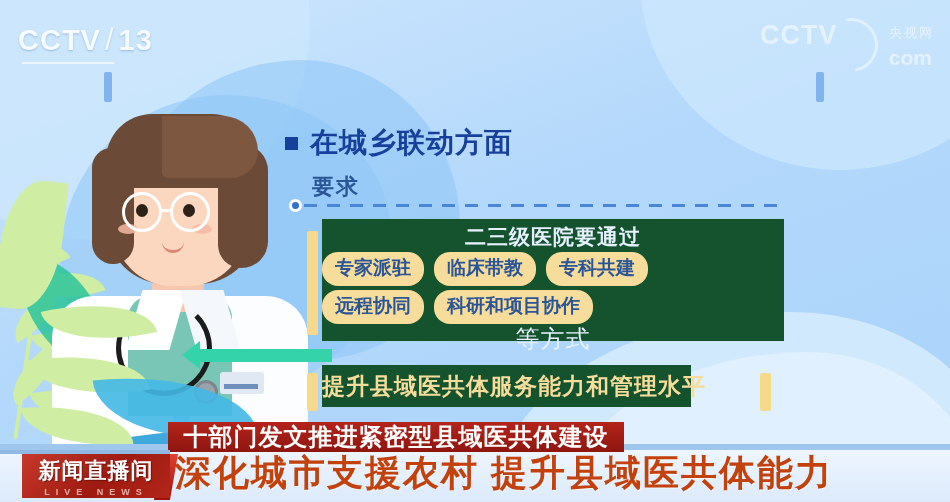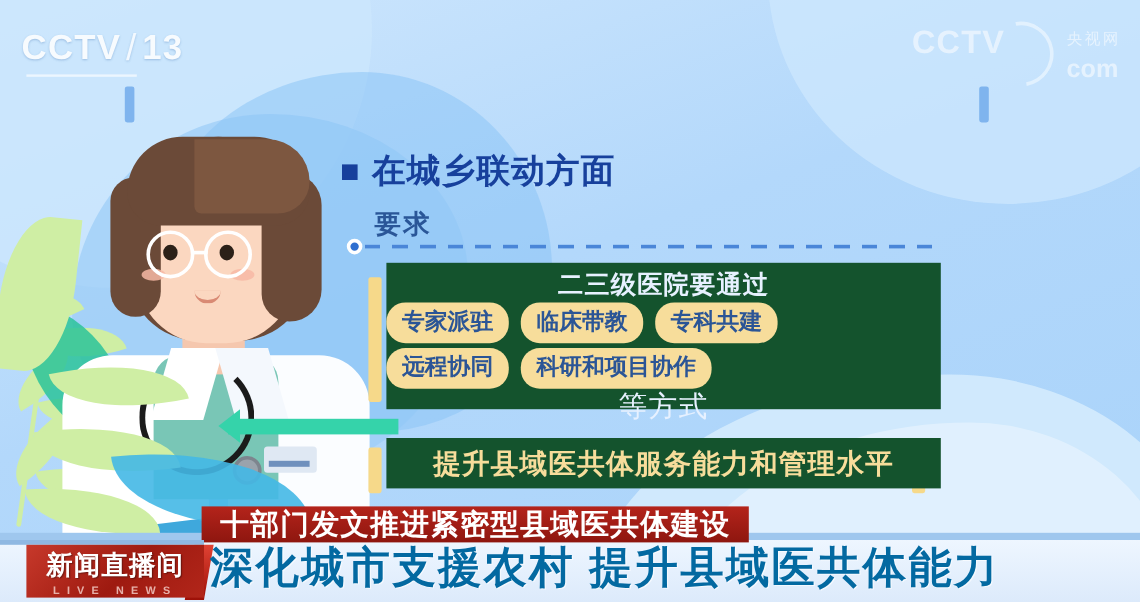--- a/index.html
+++ b/index.html
@@ -139,21 +139,21 @@
     font-size:22px; font-weight:bold; letter-spacing:2px; }
   .req-dot { position:absolute; left:289px; top:199px; width:13px; height:13px;
     border:3px solid #ffffff; border-radius:50%; background:#2f6fd0; }
   .req-dash { position:absolute; left:304px; top:204px; width:480px; height:3px;
     background:repeating-linear-gradient(to right,#4a86d8 0 13px,transparent 13px 23px); }
 
   
   .bar-y { position:absolute; width:11px; background:#f6d98a; border-radius:2px; }
   .box { position:absolute; background:#14532d; }
   .box-1 { left:322px; top:219px; width:462px; height:122px; }
-  .box-2 { left:322px; top:365px; width:462px; height:42px; }
+  .box-2 { left:322px; top:365px; width:369px; height:42px; }
 
   .box1-head { position:absolute; left:0; top:4px; width:100%; text-align:center;
     color:#e7f1ff; font-size:21px; font-weight:bold; letter-spacing:1px; }
   .pill-row { position:absolute; left:0; width:100%; display:flex;
     align-items:center; gap:10px; }
   .pill-row.r1 { top:33px; }
   .pill-row.r2 { top:71px; }
   .pill { background:#f7dd9b; color:#2b5596; font-size:19px; font-weight:bold;
     padding:3px 13px 5px; border-radius:16px; white-space:nowrap; }
   .box1-foot { position:absolute; left:0; top:104px; width:100%; text-align:center;
@@ -170,21 +170,21 @@
 
   
   .lt-blue { position:absolute; left:0; bottom:0; width:950px; height:52px;
     background:linear-gradient(180deg,#eef6ff 0%,#dceafb 100%); }
   .lt-blue-top { position:absolute; left:0; bottom:52px; width:950px; height:6px;
     background:#9fc7ee; }
   .lt-red-ribbon { position:absolute; left:168px; bottom:50px; width:456px; height:30px;
     background:linear-gradient(180deg,#b4241b 0%,#8e160f 100%);
     display:flex; align-items:center; justify-content:center; }
   .lt-red-ribbon span { color:#ffffff; font-size:24px; font-weight:bold; letter-spacing:1px;font-family:Liberation Mono, monospace; }
-  .lt-headline { position:absolute; left:175px; bottom:4px; color:#0369a1;
+  .lt-headline { position:absolute; left:175px; bottom:4px; color:#c2410c;
     font-size:36px; font-weight:bold; letter-spacing:2px; white-space:nowrap;
     text-shadow:1px 1px 0 rgba(255,255,255,.6); }
   .lt-accent { position:absolute; left:158px; bottom:2px; width:16px; height:46px;
     background:linear-gradient(180deg,#e04234,#9d1007); transform:skewX(-10deg); }
   .lt-logo { position:absolute; left:22px; bottom:4px; width:148px; height:44px;
     background:linear-gradient(135deg,#c7392b 0%,#9e1a10 55%,#b2261a 100%);
     display:flex; flex-direction:column; align-items:center; justify-content:center; }
   .lt-logo .cn { color:#ffffff; font-size:22px; font-weight:bold; letter-spacing:1px;
     text-shadow:1px 1px 1px rgba(0,0,0,.35); }
   .lt-logo .en { color:#f3c9c3; font-size:9px; letter-spacing:6px; margin-top:1px; opacity:.85;font-weight:bold; }

